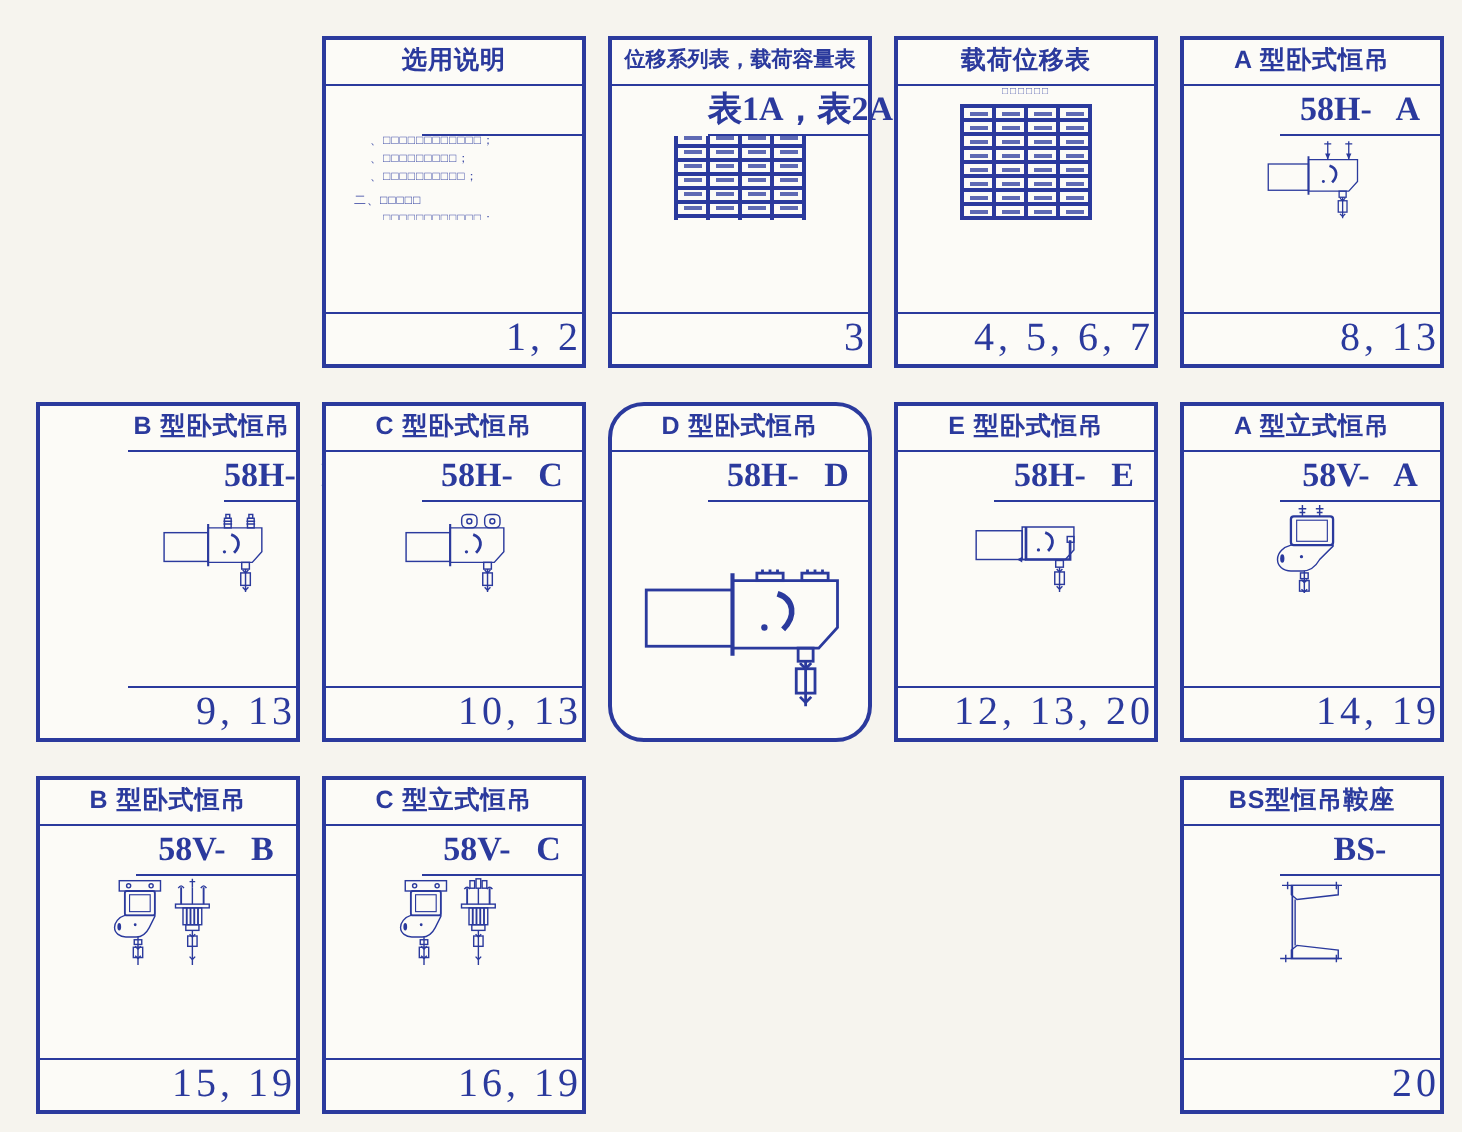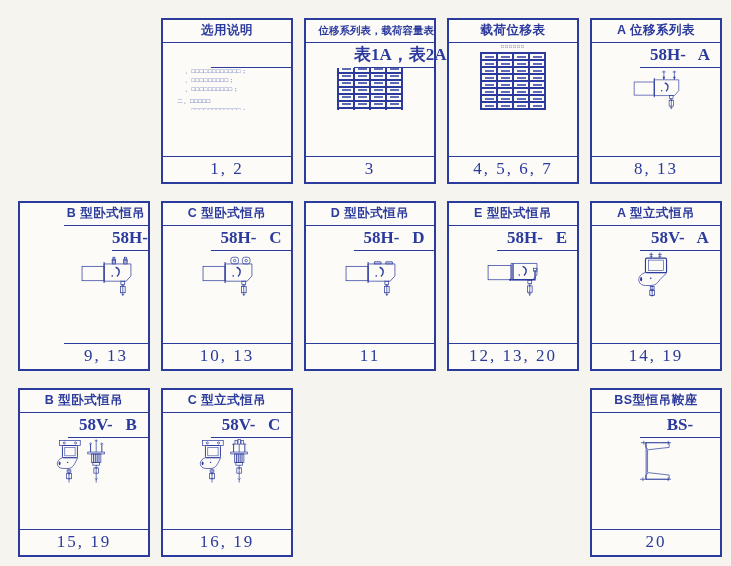--- a/index.html
+++ b/index.html
@@ -6,26 +6,26 @@
   * { box-sizing:border-box; }
   body { margin:0; background:var(--paper); font-family:"Liberation Sans", sans-serif; }
   .sheet {
     position:relative; width:719px; height:566px; background:var(--paper);
     display:grid; grid-template-columns:repeat(5,132px); grid-template-rows:166px 170px 169px;
     column-gap:11px; row-gap:17px; padding:18px 0 0 18px;
   }
   .cell { background:var(--cellbg); border:2px solid var(--ink); display:flex; flex-direction:column; color:var(--ink); }
   .cell-title { height:23px; line-height:21px; text-align:center; font-weight:bold; font-size:12.5px;
     letter-spacing:.5px; border-bottom:1.5px solid var(--ink); white-space:pre; overflow:hidden; }
-  .cell-title.small { font-size:10.5px; letter-spacing:0;text-align:right; }
+  .cell-title.small { font-size:10.5px; letter-spacing:0; }
   .cell-model { height:25px; line-height:24px; text-align:center; font-family:"Liberation Serif", serif;
     font-weight:bold; font-size:17px; border-bottom:1.5px solid var(--ink); white-space:pre;margin-left:48px; }
   .cell-body { flex:1; display:flex; flex-direction:column; align-items:center; justify-content:center; overflow:hidden; }
-  .cell-pages { height:26px; line-height:24px; text-align:center; font-family:"Liberation Serif", serif;
-    font-size:17px; letter-spacing:2px; border-top:1.5px solid var(--ink); white-space:pre;margin-top:46px; }
+  .cell-pages { height:26px; line-height:24px; text-align:right; font-family:"Liberation Serif", serif;
+    font-size:20px; letter-spacing:2px; border-top:1.5px solid var(--ink); white-space:pre;margin-top:46px; }
   .diag { width:126px; height:90px; color:var(--ink); stroke:var(--ink); fill:none; stroke-width:1.5; }
   
   .mini-caption { font-size:5px; letter-spacing:1px; color:var(--ink); margin-bottom:3px; opacity:.85; }
   .mini-table { display:grid; border:1.5px solid var(--ink); }
   .mt-cell { width:16px; height:7px; border:0.5px solid var(--ink); display:flex; align-items:center; justify-content:center; }
   .mt-mark { display:block; width:9px; height:2px; background:var(--ink); opacity:.75; }
   
   .notes { width:100%; padding:0 14px; color:var(--ink); font-size:6px; line-height:9px; letter-spacing:.5px; }
   .note-line { white-space:pre; overflow:hidden; }
   .note-line.center { text-align:center; margin-bottom:4px; }
@@ -498,21 +498,21 @@
             <i class="mt-mark"></i>
           </div>
           <div class="mt-cell">
             <i class="mt-mark"></i>
           </div>
         </div>
       </div>
     <div class="cell-pages">4, 5, 6, 7</div>
   </div>
     <div class="cell" style="grid-area: 1 / 5;">
-    <div class="cell-title">A 位移系列表</div>
+    <div class="cell-title">A 型卧式恒吊</div>
     <div class="cell-model">58H-   A</div>
     <div class="cell-body">
         <svg viewBox="0 0 132 96" class="diag">
           <use href="#sym-h-a"></use>
         </svg>
       </div>
     <div class="cell-pages">8, 13</div>
   </div>
     <div class="cell" style="grid-area: 2 / 1; padding-left: 44px;">
     <div class="cell-title">B 型卧式恒吊</div>
@@ -527,29 +527,28 @@
     <div class="cell" style="grid-area: 2 / 2;">
     <div class="cell-title">C 型卧式恒吊</div>
     <div class="cell-model">58H-   C</div>
     <div class="cell-body">
         <svg viewBox="0 0 132 96" class="diag">
           <use href="#sym-h-c"></use>
         </svg>
       </div>
     <div class="cell-pages">10, 13</div>
   </div>
-    <div class="cell" style="grid-area: 2 / 3;">
+    <div class="cell" style="grid-area: 2 / 3; border-radius: 18px;">
     <div class="cell-title">D 型卧式恒吊</div>
     <div class="cell-model">58H-   D</div>
     <div class="cell-body">
         <svg viewBox="0 0 132 96" class="diag">
           <use href="#sym-h-d"></use>
         </svg>
       </div>
-    <div class="cell-pages">11</div>
   </div>
     <div class="cell" style="grid-area: 2 / 4;">
     <div class="cell-title">E 型卧式恒吊</div>
     <div class="cell-model">58H-   E</div>
     <div class="cell-body">
         <svg viewBox="0 0 132 96" class="diag">
           <use href="#sym-h-e"></use>
         </svg>
       </div>
     <div class="cell-pages">12, 13, 20</div>

